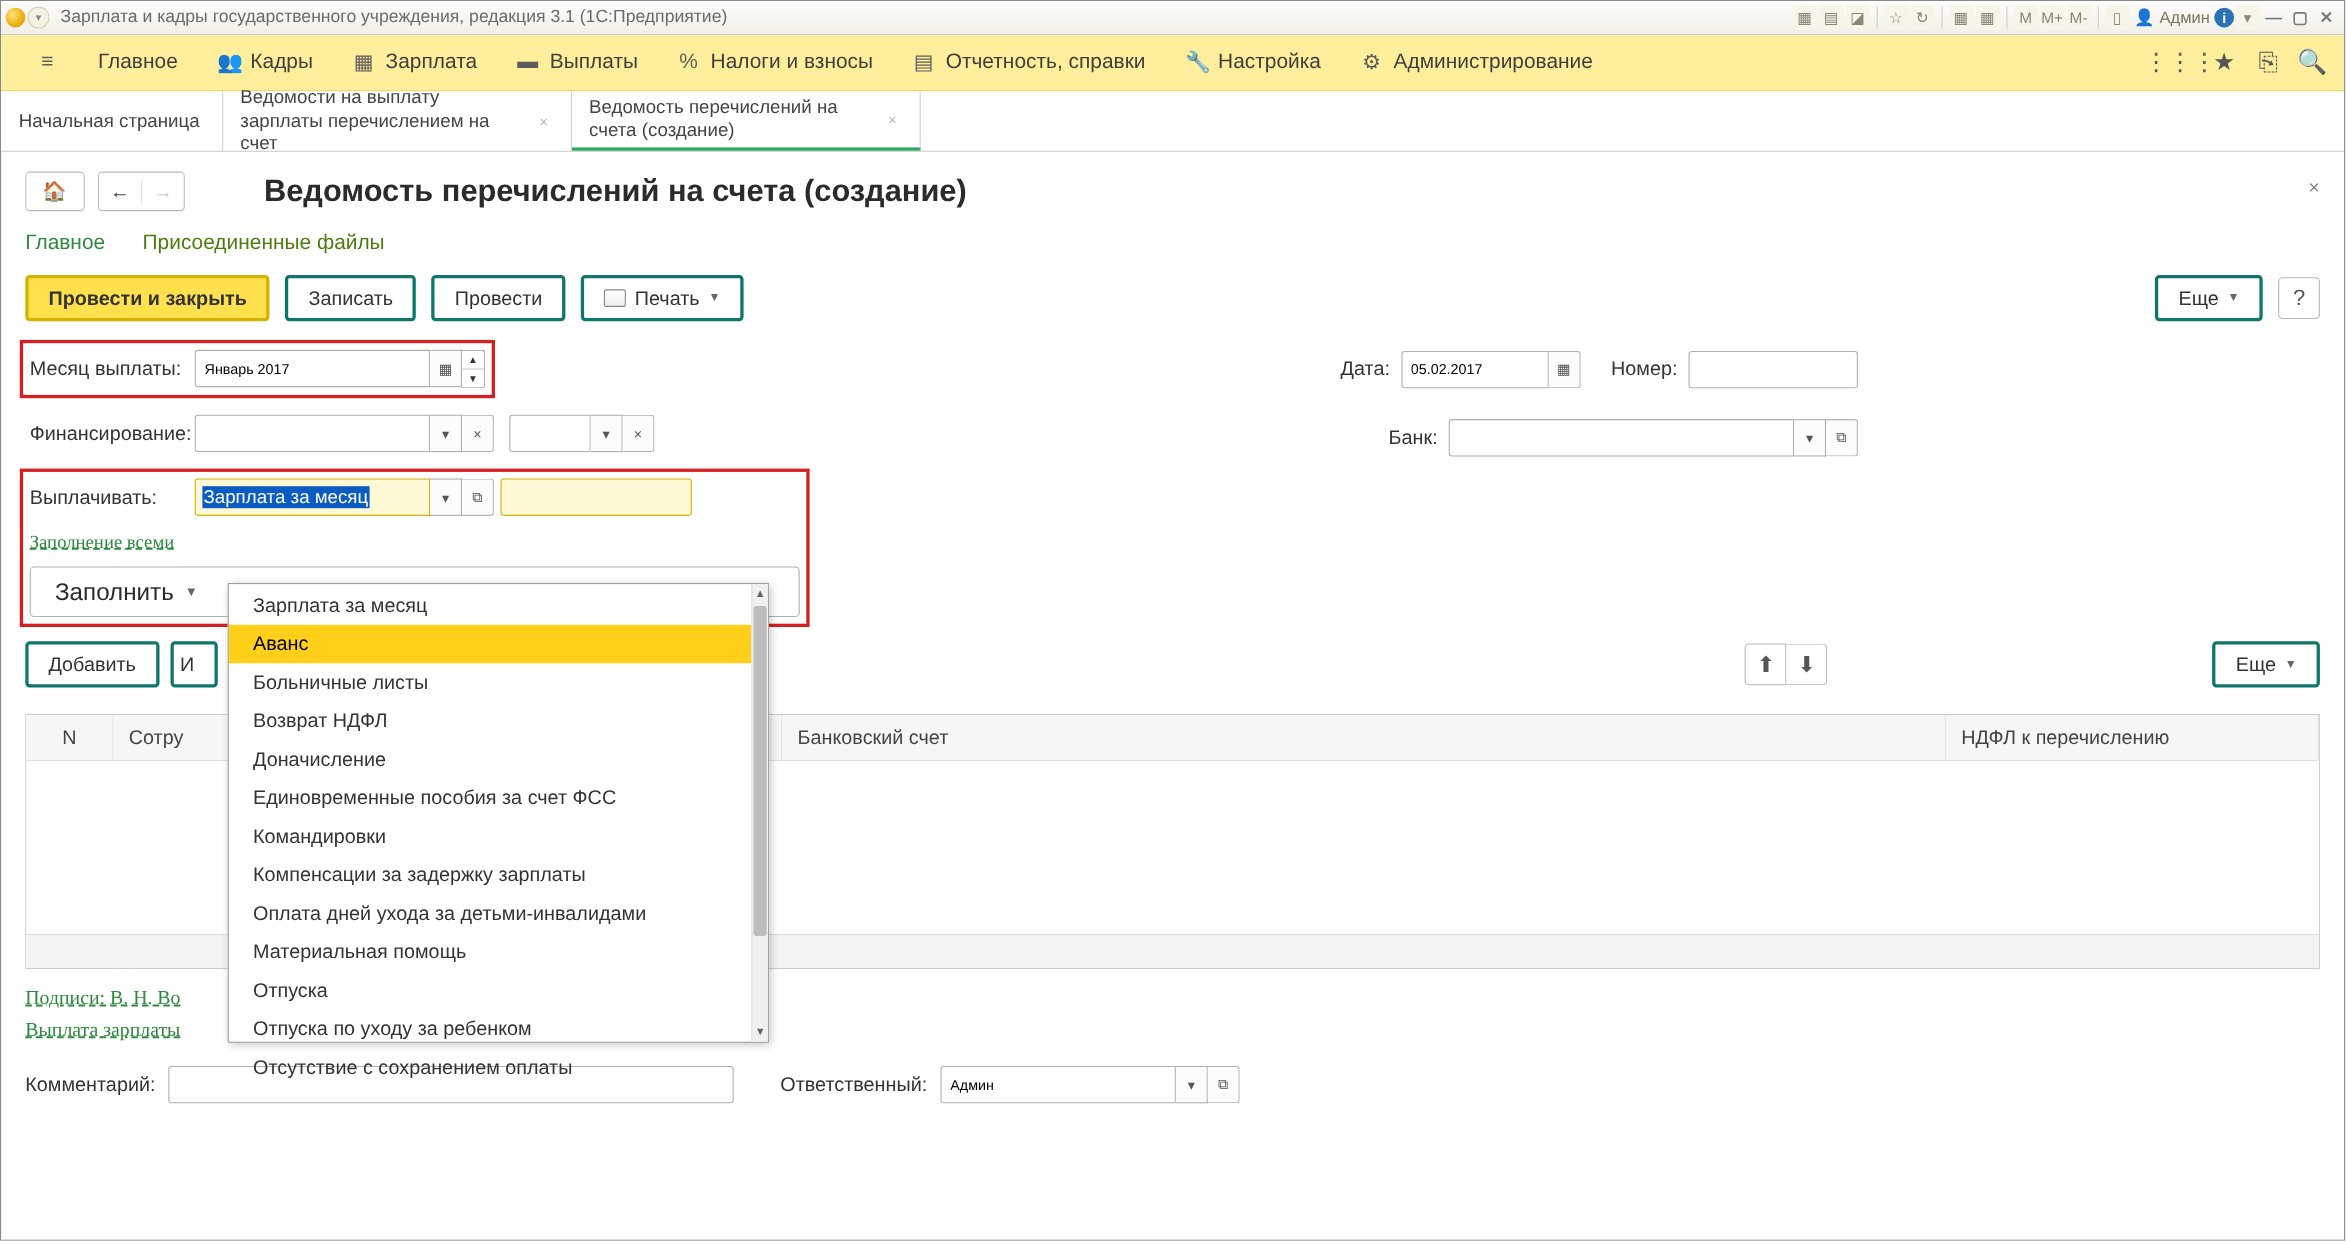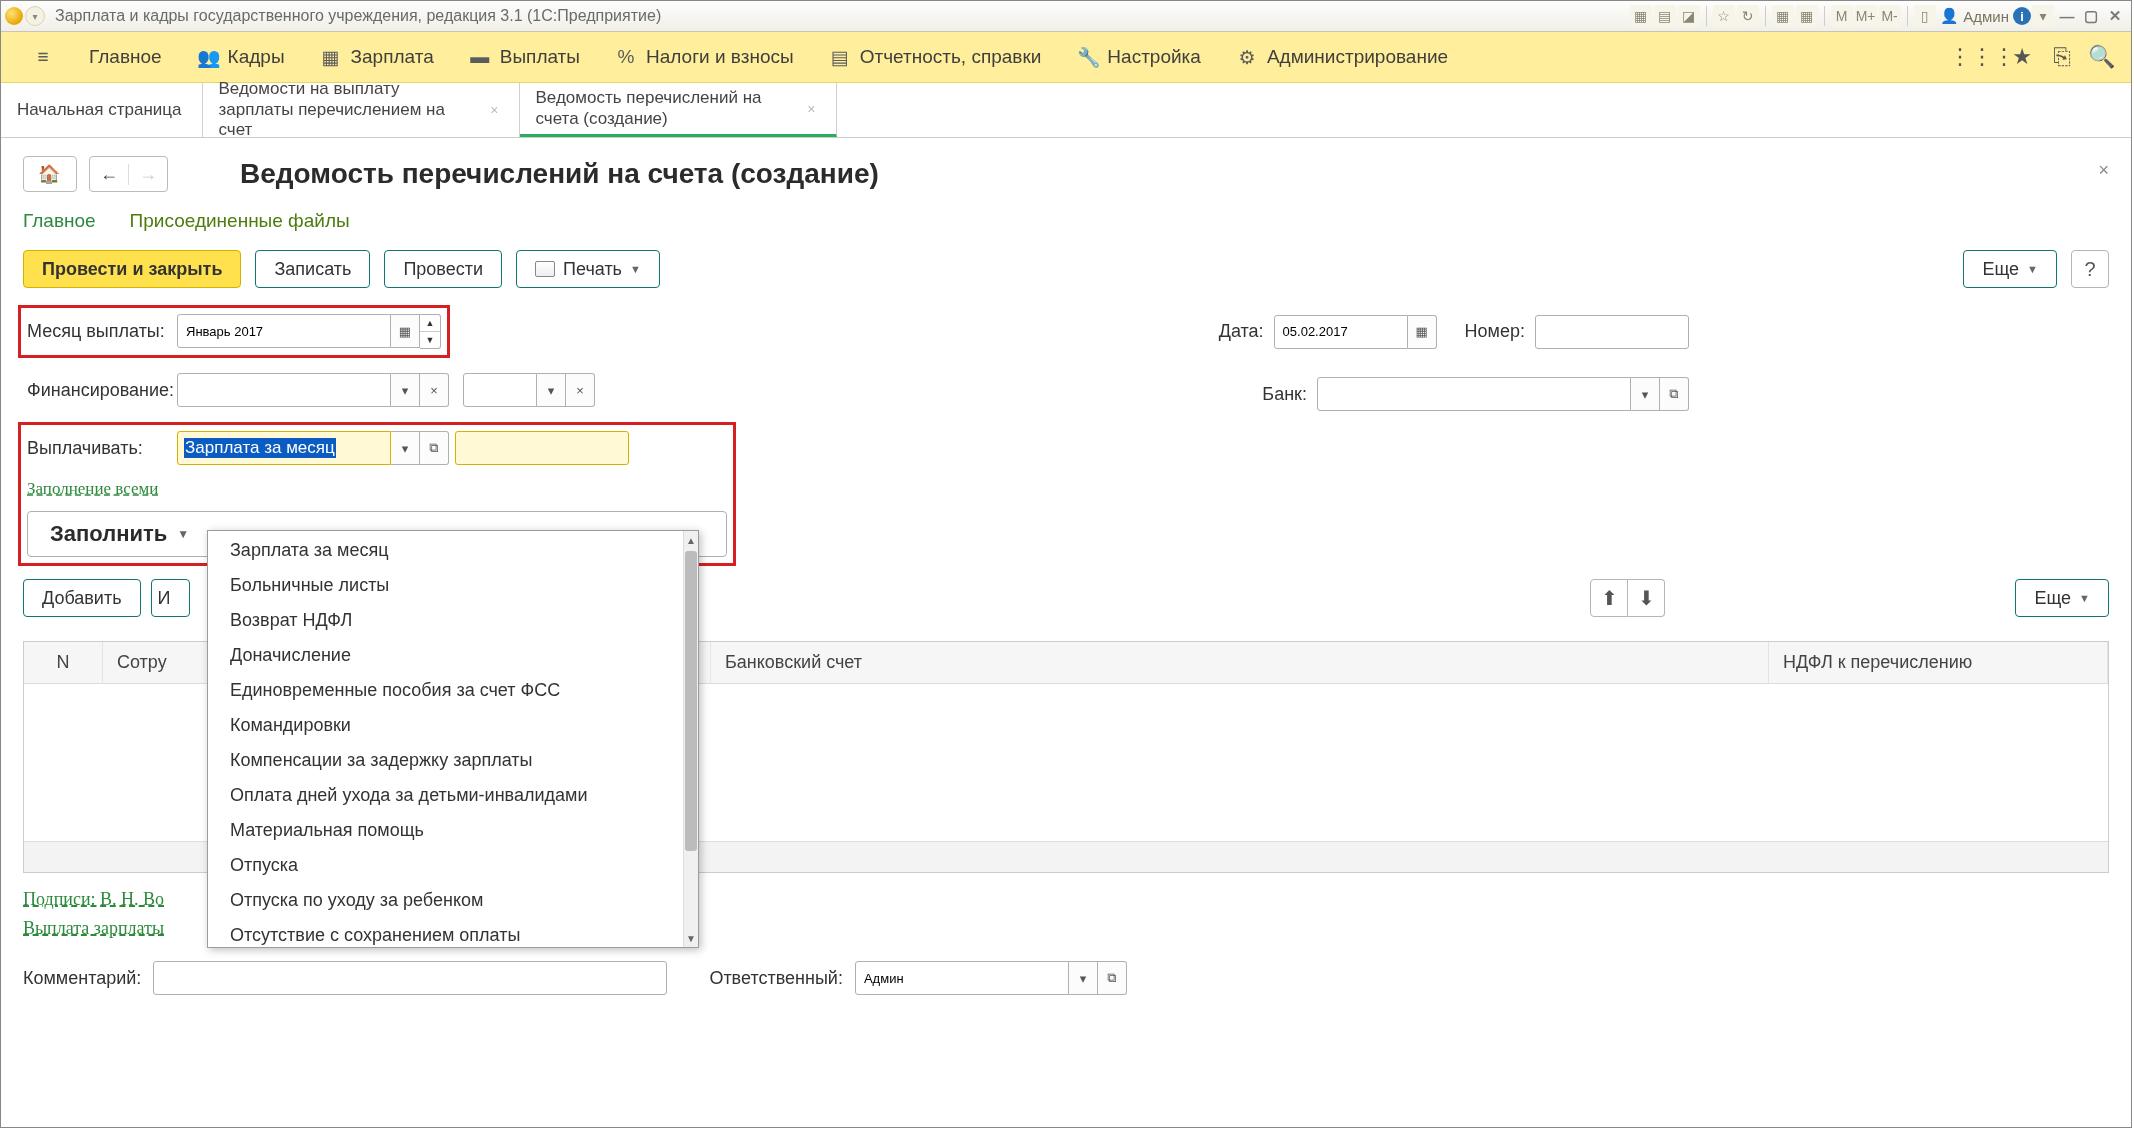--- a/index.html
+++ b/index.html
@@ -136,21 +136,21 @@
   .closepage {
     position:absolute; right:22px; top:22px;
     color:#888; font-size:18px; cursor:pointer;
   }
   .subtabs { margin-top:18px; display:flex; gap:34px; font-size:19px;}
   .subtabs .stab { cursor:pointer; color:#4d7c0f;}
   .subtabs .stab.active { color:#2d8a3d; }
   .actrow { margin-top:18px; display:flex; align-items:center; gap:14px;}
   .btn {
     height:36px; padding: 0 18px;
-    border:1px solid #0f766e; border-radius:4px;
+    border:3px solid #0f766e; border-radius:4px;
     background:#fff; cursor:pointer;
     display:flex; align-items:center; gap:8px; font-size:18px; color:#333;
   }
   .btn.primary {
     background:#ffe14d; border-color:#d4b200; font-weight:bold;
   }
   .sqbtn {
     height:36px; width:36px; border:1px solid #b5b5b5; border-radius:4px;
     display:flex; align-items:center; justify-content:center; font-size:20px; color:#555;
     cursor:pointer; background:#fff;
@@ -184,21 +184,21 @@
     border-radius: 0 3px 3px 0;
   }
   .spinner div { width:20px; height:16px; font-size:9px; display:flex;align-items:center;justify-content:center; cursor:pointer;}
   .spinner div + div { border-top:1px solid #ccc;}
   .yellowfield { background:#fff9d6; border-color:#d4b200;}
   .selectedtext { background:#0a5cc2; color:#fff; padding:0 1px;}
   .linklike { color:#2d8a3d; text-decoration:underline dashed; cursor:pointer;font-family:Liberation Serif, serif; }
   .fillbtn {
     height:44px; padding:0 22px;
     border:1px solid #b0b0b0; border-radius:4px;
-    background:#fff; font-size:22px; font-weight:bold; color:#2b2b2b;
+    background:#fff; font-size:22px; font-weight:normal; color:#2b2b2b;
     display:flex; align-items:center; gap:10px; cursor:pointer;
   }
   .tablewrap {
     margin-top:14px;
     border:1px solid #ccc;
     height:230px;
     display:flex; flex-direction:column;
   }
   .tabletoolbar {
     display:flex; align-items:center; gap:12px; padding-bottom:10px;
@@ -511,20 +511,21 @@
           <input value="Админ" style="">
         </div>
         <div class="smallbtn">▾</div>
         <div class="smallbtn">⧉</div>
       </div>
     </div>
 
     <div class="dropdown" style="left:206px; top:392px; width:490px; height:416px;">
       <div class="list" id="dropdown-list">
           <div class="ditem">Зарплата за месяц</div>
+          <div class="ditem highlight">Аванс</div>
           <div class="ditem">Больничные листы</div>
           <div class="ditem">Возврат НДФЛ</div>
           <div class="ditem">Доначисление</div>
           <div class="ditem">Единовременные пособия за счет ФСС</div>
           <div class="ditem">Командировки</div>
           <div class="ditem">Компенсации за задержку зарплаты</div>
           <div class="ditem">Оплата дней ухода за детьми-инвалидами</div>
           <div class="ditem">Материальная помощь</div>
           <div class="ditem">Отпуска</div>
           <div class="ditem">Отпуска по уходу за ребенком</div>

